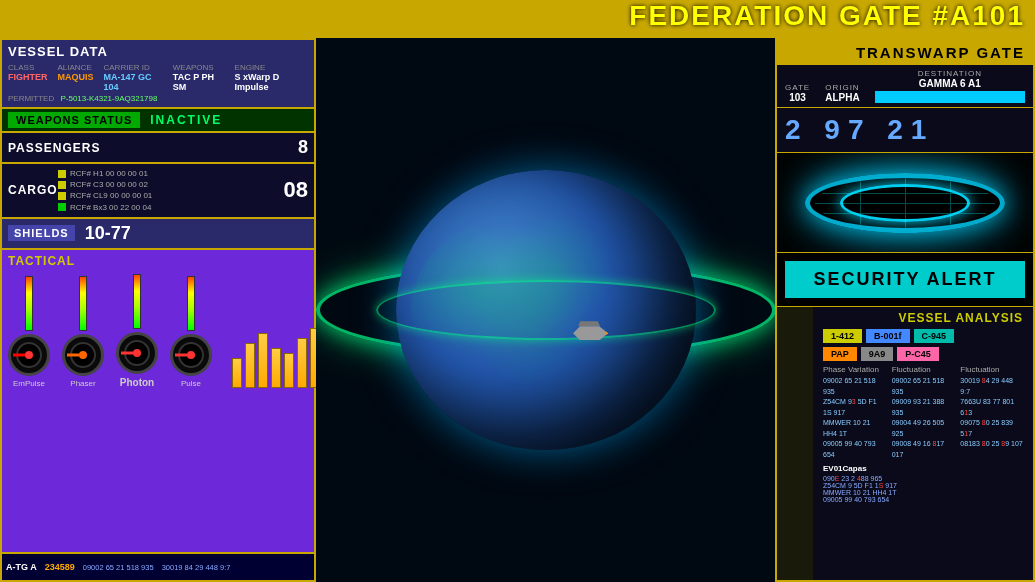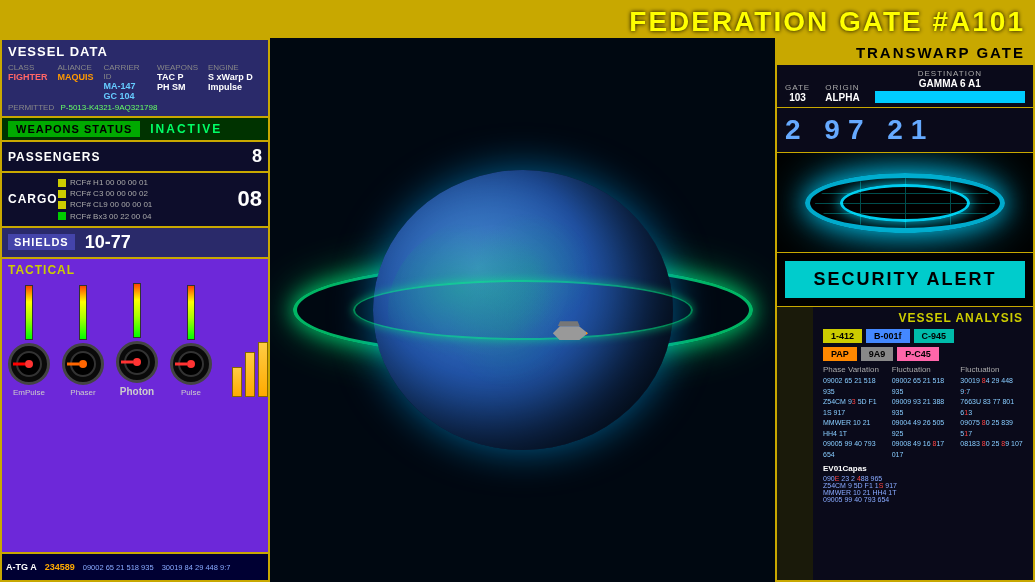--- a/index.html
+++ b/index.html
@@ -12,42 +12,42 @@
       position: relative;
     }
 
     
     .top-header {
       position: absolute;
       top: 0; left: 0; right: 0;
       height: 38px;
       background: #c8a800;
       display: flex;
-      align-items: flex-end;
+      align-items: flex-start;
       justify-content: flex-end;
       padding-right: 10px;
     }
     .top-header-title {
       font-size: 28px;
       font-weight: 900;
       color: #ffff00;
       text-shadow: 0 0 4px #000;
       letter-spacing: 2px;
     }
 
     
     .main {
       position: absolute;
       top: 38px; left: 0; right: 0; bottom: 0;
       display: flex;
     }
 
     
     .left-panel {
-      width: 270px;
+      width: 316px;
       background: #1a1a2e;
       border: 2px solid #c8a800;
       display: flex;
       flex-direction: column;
       position: relative;
     }
 
     
     .vessel-data {
       background: #2a2a6a;

